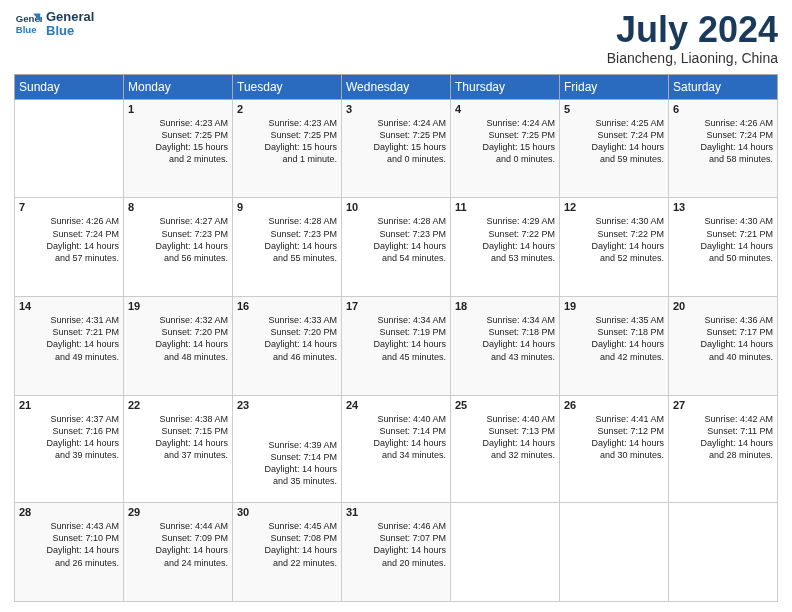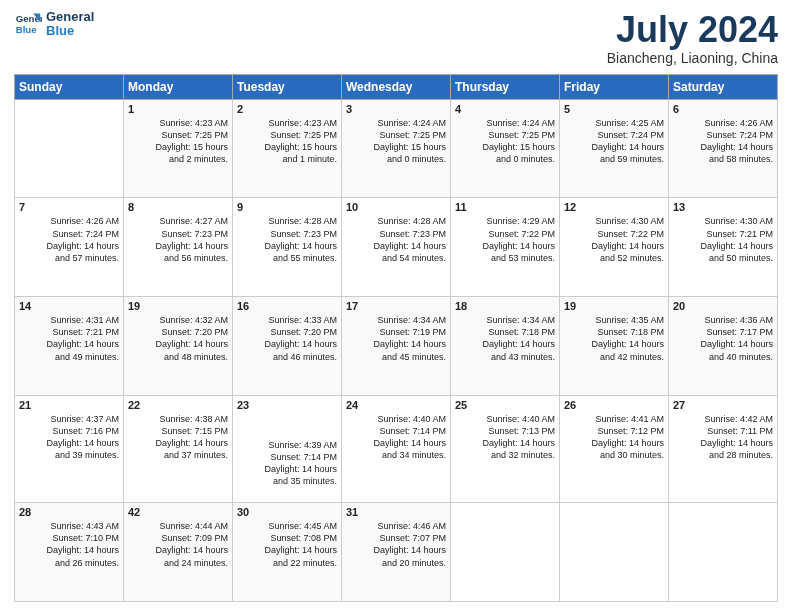--- a/index.html
+++ b/index.html
@@ -49,21 +49,21 @@
     .calendar {
       flex: 1;
       border-collapse: collapse;
       width: 100%;
       table-layout: fixed;
     }
     .calendar thead tr th {
       background: #2a6abf;
       color: #fff;
       font-size: 12px;
-      font-weight: bold;
+      font-weight: normal;
       padding: 5px 4px;
       text-align: left;
       border: 1px solid #aaa;
     }
     .calendar tbody tr td {
       vertical-align: top;
       border: 1px solid #ccc;
       padding: 3px 4px;
       font-size: 9.5px;
       color: #222;
@@ -325,21 +325,21 @@
         </tr>
         <tr>
           <td>
             <span class="day-num">28</span>
             <div class="day-info" style="white-space: pre-line;">Sunrise: 4:43 AM
 Sunset: 7:10 PM
 Daylight: 14 hours
 and 26 minutes.</div>
           </td>
           <td>
-            <span class="day-num">42</span>
+            <span class="day-num">29</span>
             <div class="day-info" style="white-space: pre-line;">Sunrise: 4:44 AM
 Sunset: 7:09 PM
 Daylight: 14 hours
 and 24 minutes.</div>
           </td>
           <td>
             <span class="day-num">30</span>
             <div class="day-info" style="white-space: pre-line;">Sunrise: 4:45 AM
 Sunset: 7:08 PM
 Daylight: 14 hours

